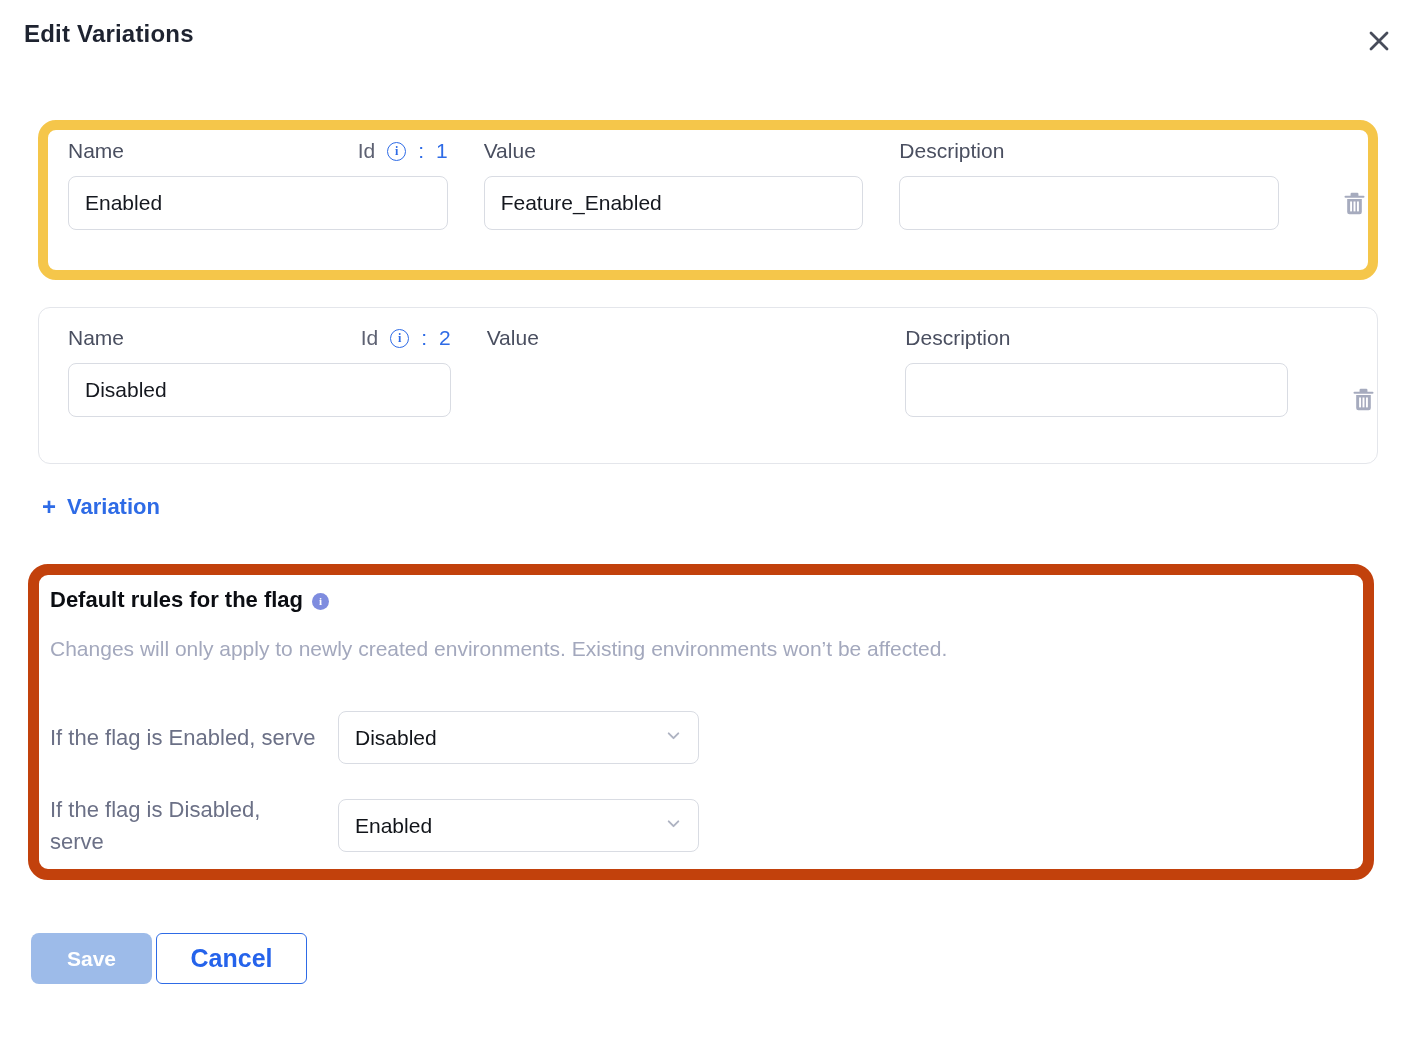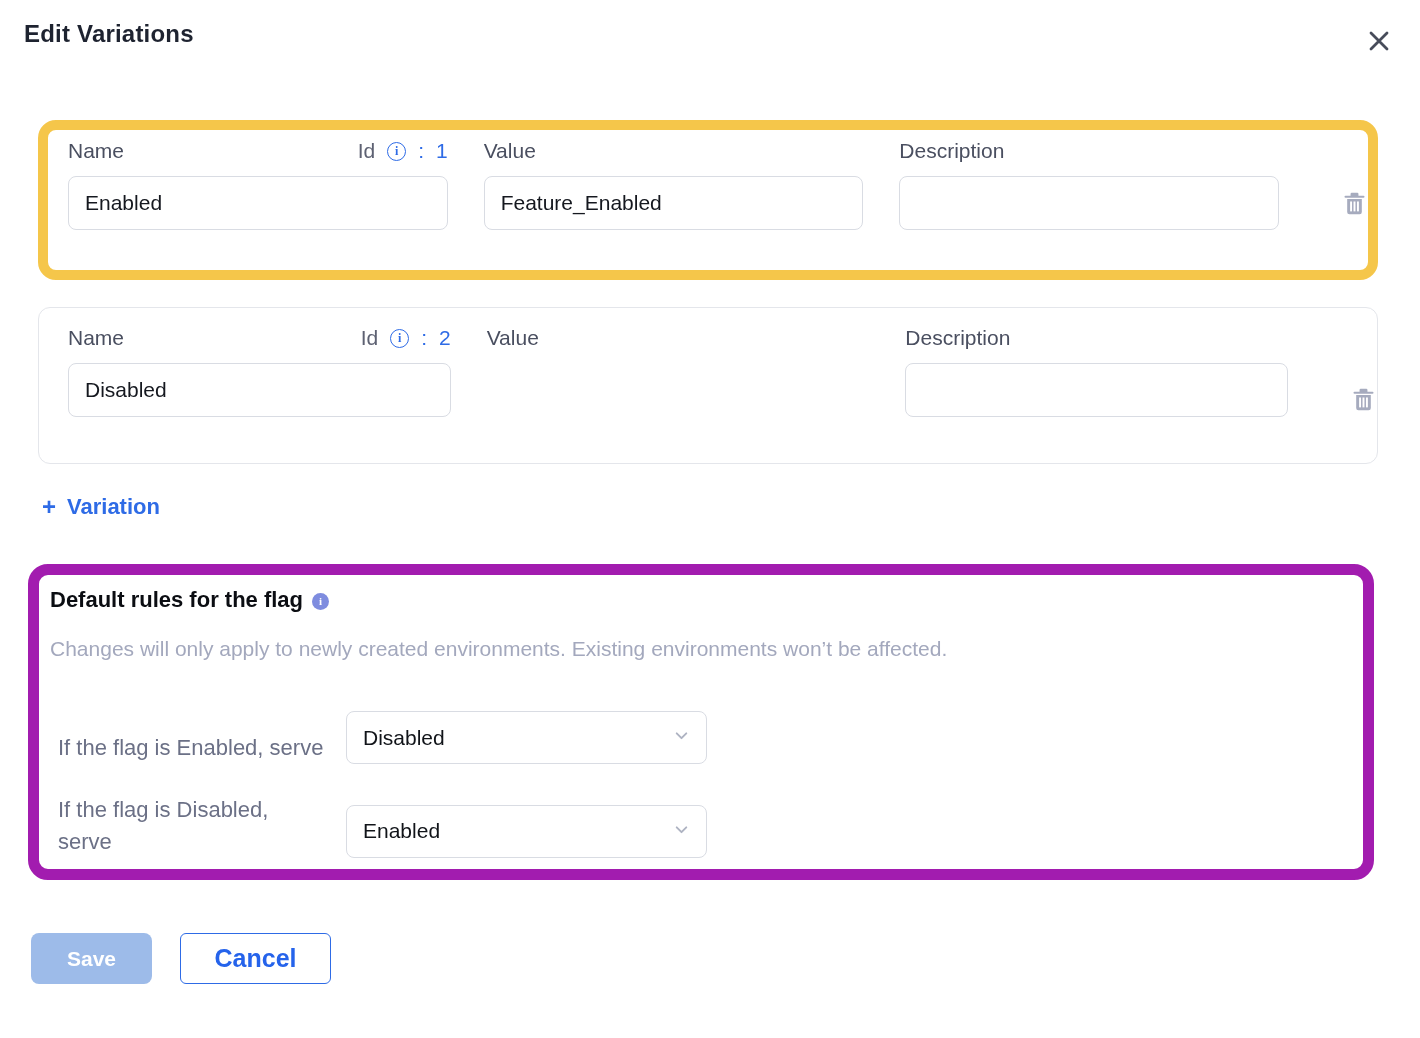--- a/index.html
+++ b/index.html
@@ -54,45 +54,45 @@
   .add-variation {
     margin: 30px 0 0 42px; display: inline-flex; align-items: center; gap: 11px;
     background: none; border: none; cursor: pointer;
     color: #2e6be6; font-size: 22px; font-weight: 700; font-family: "Liberation Sans", sans-serif;
   }
   .plus-glyph { font-size: 24px; font-weight: 700; line-height: 1; }
 
   
   .rules {
     margin: 44px 0 0 28px; width: 1346px; height: 316px;
-    border: 11px solid #a21caf; border-radius: 20px;
+    border: 11px solid #c2410c; border-radius: 20px;
     padding: 6px 0 0 3px; background: #ffffff;
   }
   .rules-head { display: flex; align-items: center; gap: 9px; margin: 6px 0 0 8px; }
   .rules-title { font-size: 22px; font-weight: 600; color: #0b0d12; }
   .info-filled {
     display: inline-flex; align-items: center; justify-content: center;
     width: 17px; height: 17px; border-radius: 50%;
     background: #7e8cdf; color: #ffffff;
     font-size: 11px; font-weight: 700; font-family: "Liberation Serif", serif;
     cursor: pointer; margin-top: 2px;
   }
   .rules-note { margin: 24px 0 0 8px; font-size: 21px; color: #a3a8bd; }
   .rules-rows { margin: 50px 0 0 8px; }
-  .rule-row { display: flex; align-items: flex-end; margin-bottom: 30px; margin-left: 8px; }
+  .rule-row { display: flex; align-items: center; margin-bottom: 30px; }
   .rule-label { width: 288px; font-size: 22px; color: #6b7086; line-height: 1.45; padding-right: 20px; }
   .dropdown {
     width: 361px; height: 53px; border: 1px solid #d9dce3; border-radius: 8px;
     background: #ffffff; display: flex; align-items: center; justify-content: space-between;
     padding: 0 16px; cursor: pointer;
   }
   .dropdown-value { font-size: 21px; color: #111419; }
 
   
-  .footer { margin: 53px 0 0 31px; display: flex; gap: 28px; }
+  .footer { margin: 53px 0 0 31px; display: flex; gap: 4px; }
   .save-btn {
     width: 121px; height: 51px; border: none; border-radius: 8px;
     background: #9dbbe9; color: #ffffff; font-size: 21px; font-weight: 700;
     font-family: "Liberation Sans", sans-serif; cursor: not-allowed;
   }
   .cancel-btn {
     width: 151px; height: 51px; border: 1.5px solid #2e6be6; border-radius: 6px;
     background: #ffffff; color: #2563eb; font-size: 25px; font-weight: 700;
     font-family: "Liberation Sans", sans-serif; cursor: pointer;
   }

